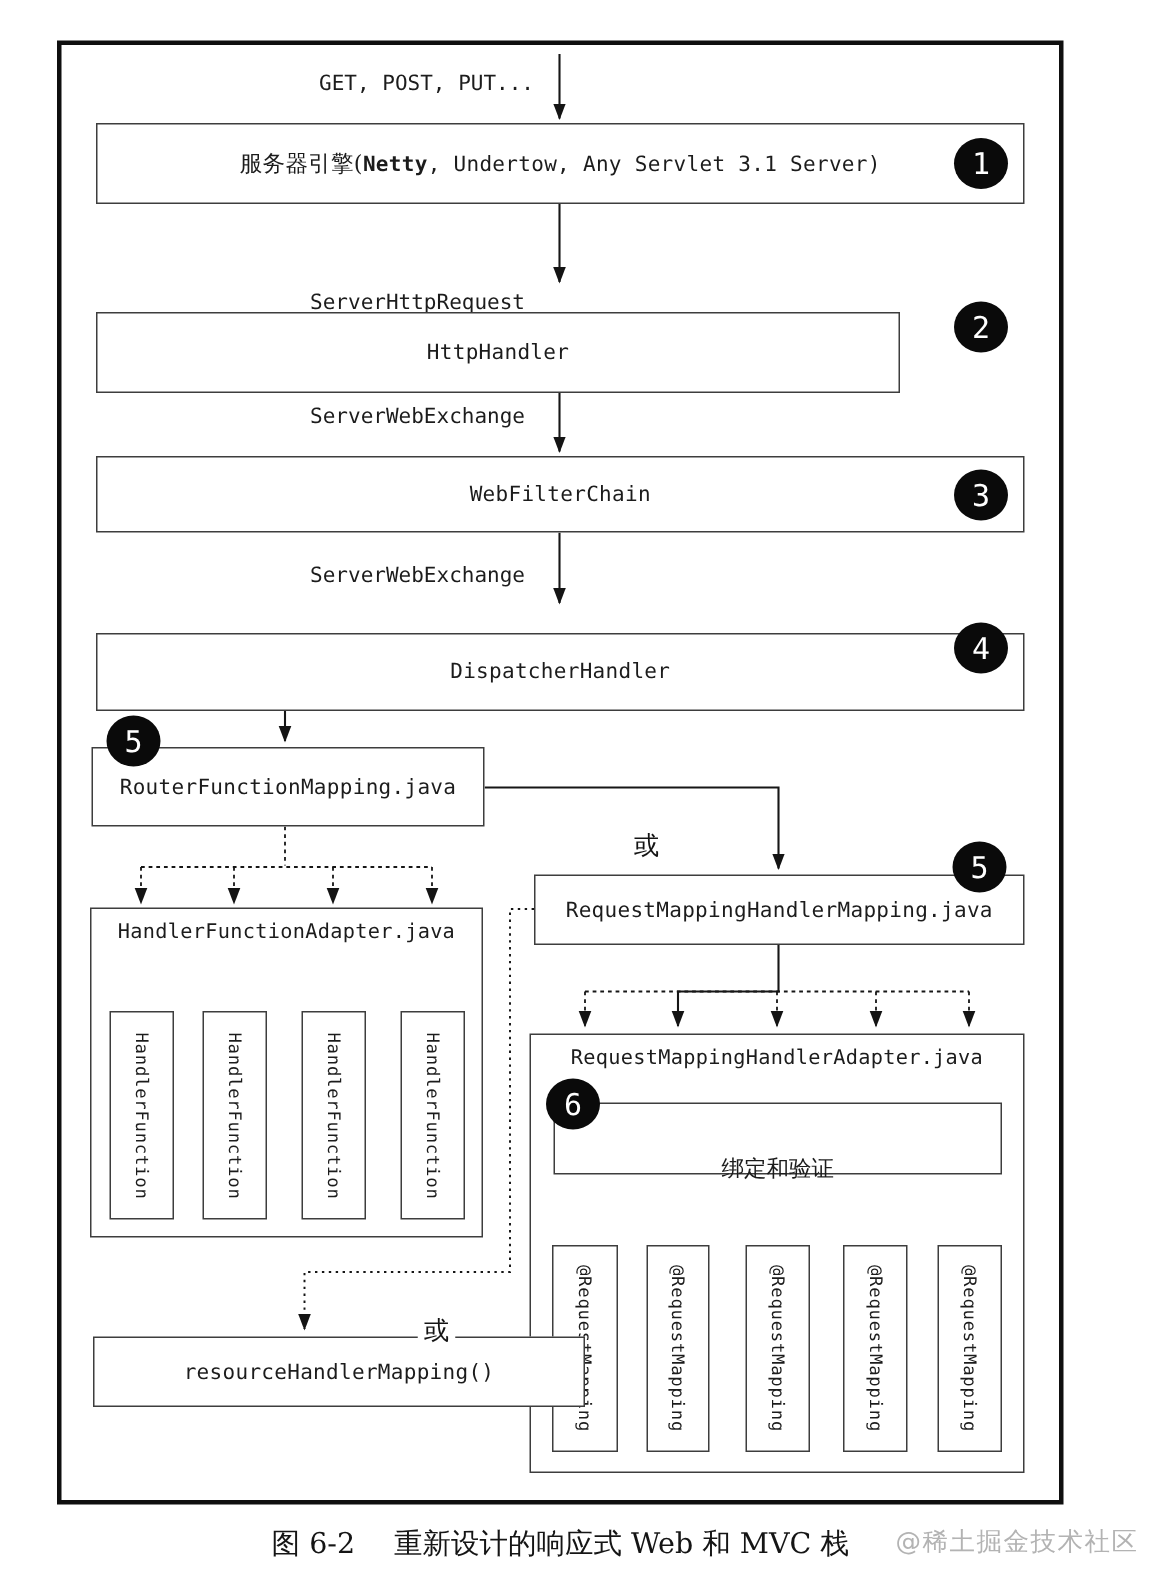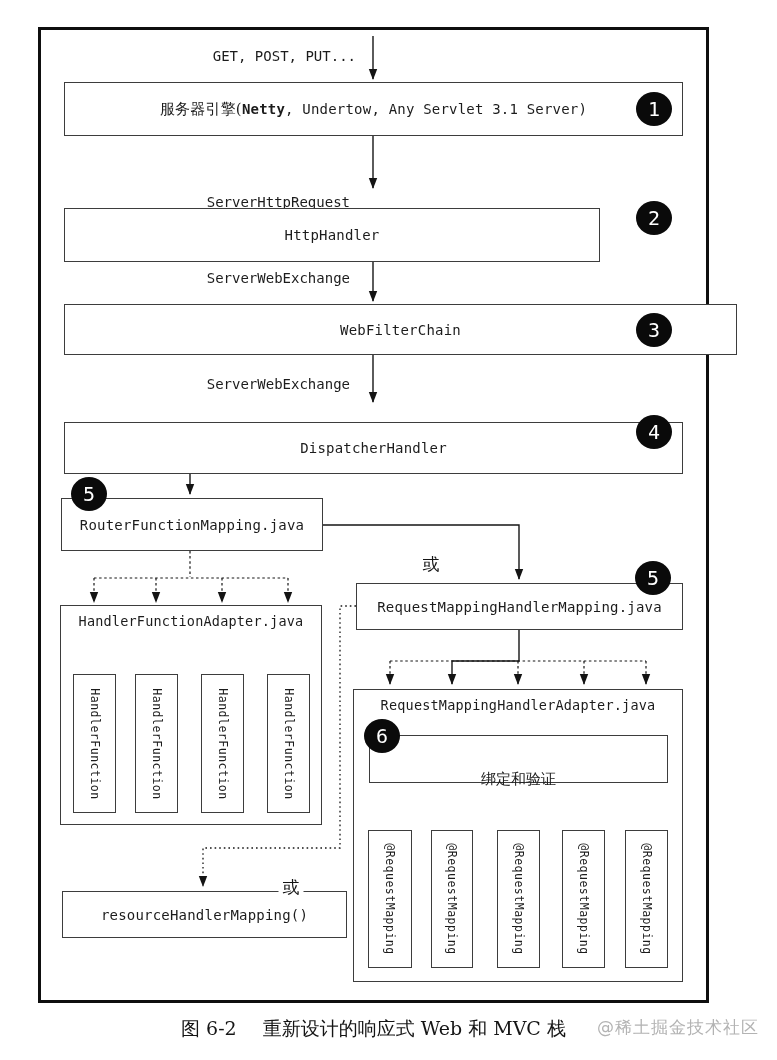--- a/index.html
+++ b/index.html
@@ -89,21 +89,21 @@
   <div class="fbox" style="left:64px;top:82px;width:619px;height:54px;">
     <span class="code"><span class="cjk" style="font-size:15px;">服务器引擎(</span><span class="bold">Netty</span><span>, Undertow, Any Servlet 3.1 Server)</span></span>
   </div>
   <div class="badge" style="left:636px;top:92px;">1</div>
 
   <div class="fbox" style="left:64px;top:208px;width:536px;height:54px;">
     <span class="code">HttpHandler</span>
   </div>
   <div class="badge" style="left:636px;top:201px;">2</div>
 
-  <div class="fbox" style="left:64px;top:304px;width:673px;height:51px;">
+  <div class="fbox" style="left:64px;top:304px;width:619px;height:51px;">
     <span class="code">WebFilterChain</span>
   </div>
   <div class="badge" style="left:636px;top:313px;">3</div>
 
   <div class="fbox" style="left:64px;top:406px;width:619px;height:52px;margin-top:16px;">
     <span class="code">DispatcherHandler</span>
   </div>
   <div class="badge" style="left:636px;top:415px;">4</div>
 
   <div class="fbox" style="left:61px;top:498px;width:262px;height:53px;">
@@ -152,21 +152,21 @@
     <span class="vtext">@RequestMapping</span>
   </div>
   <div class="vbox" style="left:562px;top:830px;width:43px;height:138px;">
     <span class="vtext">@RequestMapping</span>
   </div>
   <div class="vbox" style="left:625px;top:830px;width:43px;height:138px;">
     <span class="vtext">@RequestMapping</span>
   </div>
 
   <div class="or-label cjk" style="left:291px;top:848px;">或</div>
-  <div class="fbox" style="left:62px;top:891px;width:285px;height:47px;">
+  <div class="fbox" style="left:62px;top:891px;width:328px;height:47px;">
     <span class="code">resourceHandlerMapping()</span>
   </div>
 
   <div class="caption">
     <span>图 6-2</span><span class="cap-title">重新设计的响应式 Web 和 MVC 栈</span>
   </div>
   <div class="watermark">@稀土掘金技术社区</div>
 
 </div>
 

